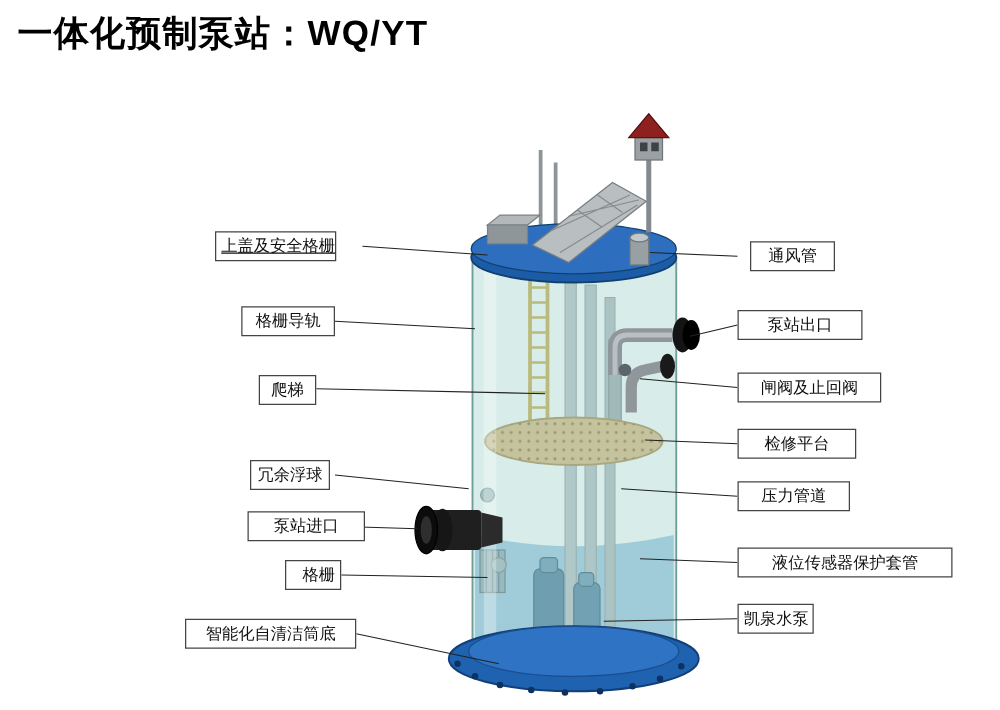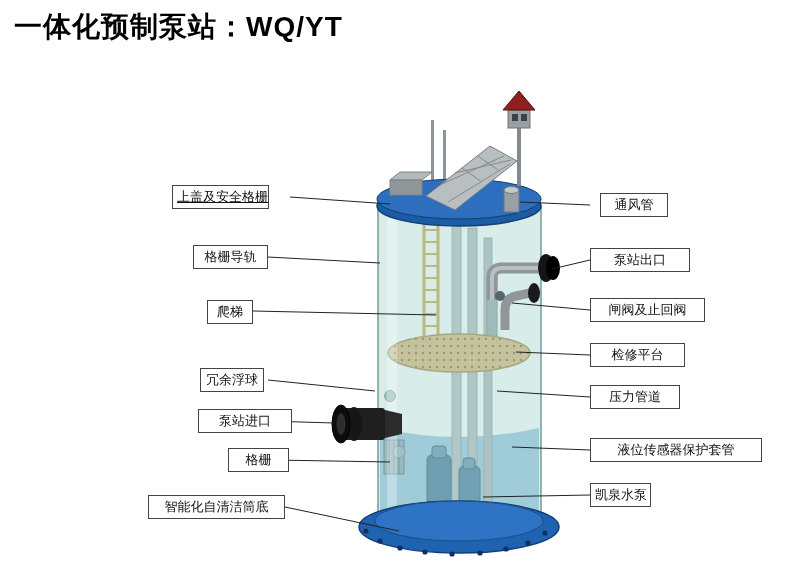--- a/index.html
+++ b/index.html
@@ -146,21 +146,21 @@
 
   <path d="M290,197 L390,204 M268,257 L380,263 M253,311 L436,315 M268,380 L375,391 M268,421 L334,423 M273,460 L390,462 M285,507 L399,531
            M590,205 L520,202 M590,260 L552,269 M590,310 L512,303 M590,355 L516,352 M590,397 L497,391 M590,450 L512,447 M590,495 L483,497" stroke="#222" stroke-width="1" fill="none"></path>
 </svg>
 
 <div class="label-box" style="left:172px;top:185px;width:97px;text-decoration:underline;">上盖及安全格栅</div>
 <div class="label-box" style="left:193px;top:245px;width:75px;">格栅导轨</div>
 <div class="label-box" style="left:207px;top:300px;width:46px;">爬梯</div>
 <div class="label-box" style="left:200px;top:368px;width:64px;">冗余浮球</div>
 <div class="label-box" style="left:198px;top:409px;width:94px;">泵站进口</div>
-<div class="label-box" style="left:228px;top:448px;width:61px;">格栅</div>
+<div class="label-box" style="left:228px;top:448px;width:45px;text-align:right;">格栅</div>
 <div class="label-box" style="left:148px;top:495px;width:137px;">智能化自清洁筒底</div>
 
 <div class="label-box" style="left:590px;top:193px;width:68px;margin-left:10px;">通风管</div>
 <div class="label-box" style="left:590px;top:248px;width:100px;">泵站出口</div>
 <div class="label-box" style="left:590px;top:298px;width:115px;">闸阀及止回阀</div>
 <div class="label-box" style="left:590px;top:343px;width:95px;">检修平台</div>
 <div class="label-box" style="left:590px;top:385px;width:90px;">压力管道</div>
 <div class="label-box" style="left:590px;top:438px;width:172px;">液位传感器保护套管</div>
 <div class="label-box" style="left:590px;top:483px;width:61px;">凯泉水泵</div>
 

